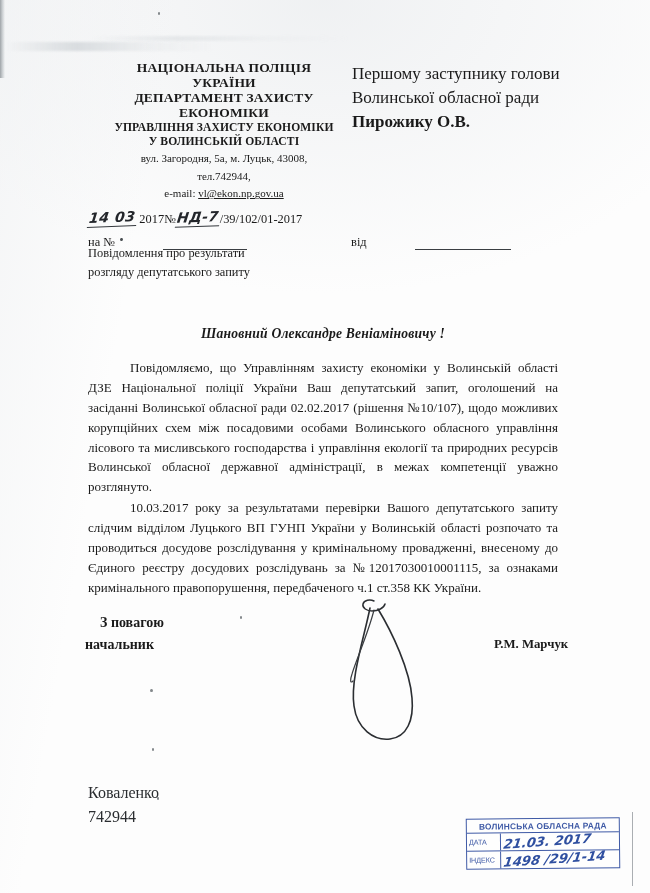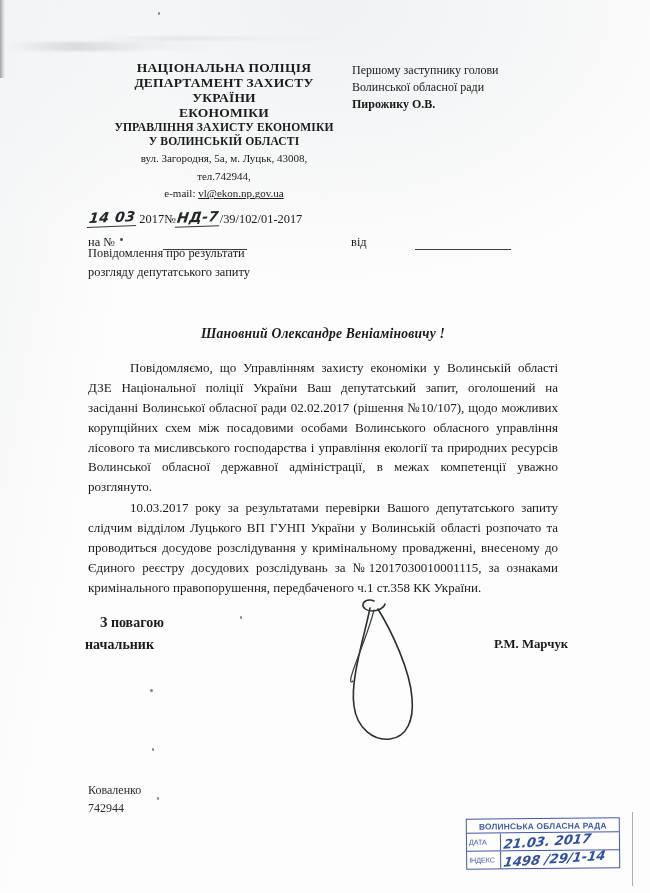--- a/index.html
+++ b/index.html
@@ -71,21 +71,21 @@
     font-size: 11px;
     margin-top: 3px;
     line-height: 1.32;
   }
   .lh-mail u { text-decoration: underline; }
 
   .addressee {
     position: absolute;
     left: 352px; top: 62px;
     width: 250px;
-    font-size: 12px;
+    font-size: 17px;
     line-height: 1.42;
   }
   .addressee .name { font-weight: bold; }
 
   
   .refblock {
     position: absolute;
     left: 88px; top: 208px;
     font-size: 12.4px;
   }
@@ -189,21 +189,21 @@
     position: absolute;
     left: 330px; top: 598px;
     width: 140px; height: 145px;
     pointer-events: none;
   }
 
   
   .executor {
     position: absolute;
     left: 88px; top: 781px;
-    font-size: 12px;
+    font-size: 16px;
     line-height: 1.5;
     color: #2a2d30;
   }
 
   
   .stamp {
     position: absolute;
     left: 466px; top: 818px;
     width: 152px;
     border: 1.3px solid #3f5aa6;
@@ -267,22 +267,22 @@
   <div class="scan-streak"></div>
   <div class="scan-streak s2"></div>
   <div class="speck" style="left:158px;top:12px;width:2.4px;height:3px;"></div>
   <div class="speck" style="left:150px;top:689px;width:2.6px;height:3px;"></div>
   <div class="speck" style="left:152px;top:748px;width:2.4px;height:2.8px;"></div>
   <div class="speck" style="left:240px;top:616px;width:2.2px;height:2.6px;"></div>
   <div class="speck" style="left:157px;top:797px;width:2.2px;height:2.6px;"></div>
 
   <div class="letterhead">
     <div class="lh-strong">НАЦІОНАЛЬНА ПОЛІЦІЯ</div>
+    <div class="lh-strong">УКРАЇНИ</div>
     <div class="lh-strong">ДЕПАРТАМЕНТ ЗАХИСТУ</div>
-    <div class="lh-strong">УКРАЇНИ</div>
     <div class="lh-strong">ЕКОНОМІКИ</div>
     <div class="lh-strong2">УПРАВЛІННЯ ЗАХИСТУ ЕКОНОМІКИ</div>
     <div class="lh-strong2">У ВОЛИНСЬКІЙ ОБЛАСТІ</div>
     <div class="lh-addr">вул. Загородня, 5а, м. Луцьк, 43008,</div>
     <div class="lh-addr">тел.742944,</div>
     <div class="lh-addr lh-mail">
       <span>e-mail:</span>
       <u>vl@ekon.np.gov.ua</u>
     </div>
   </div>

